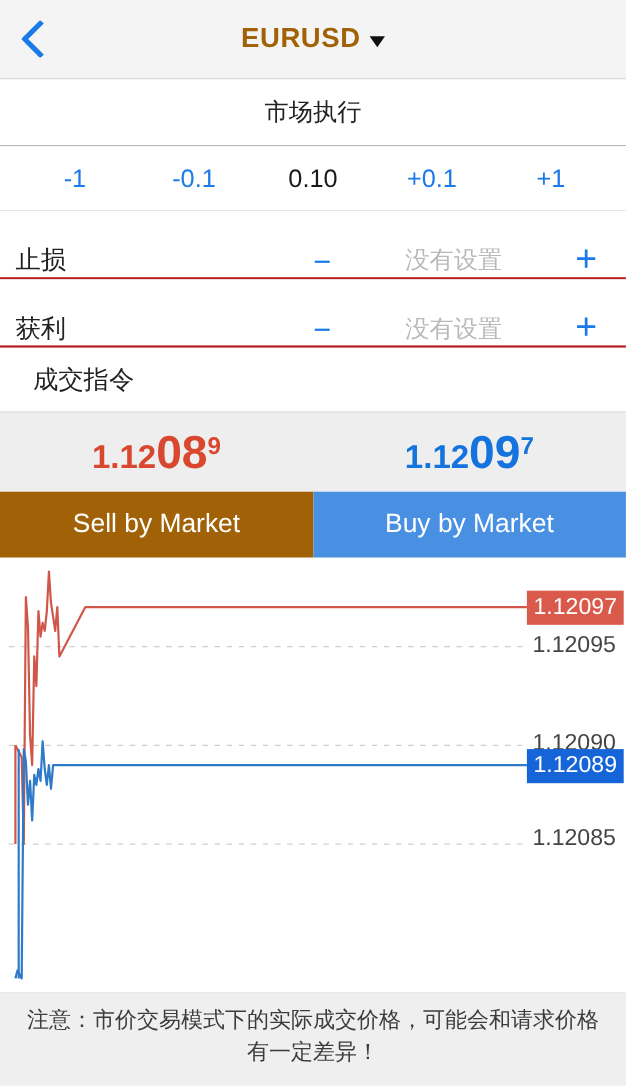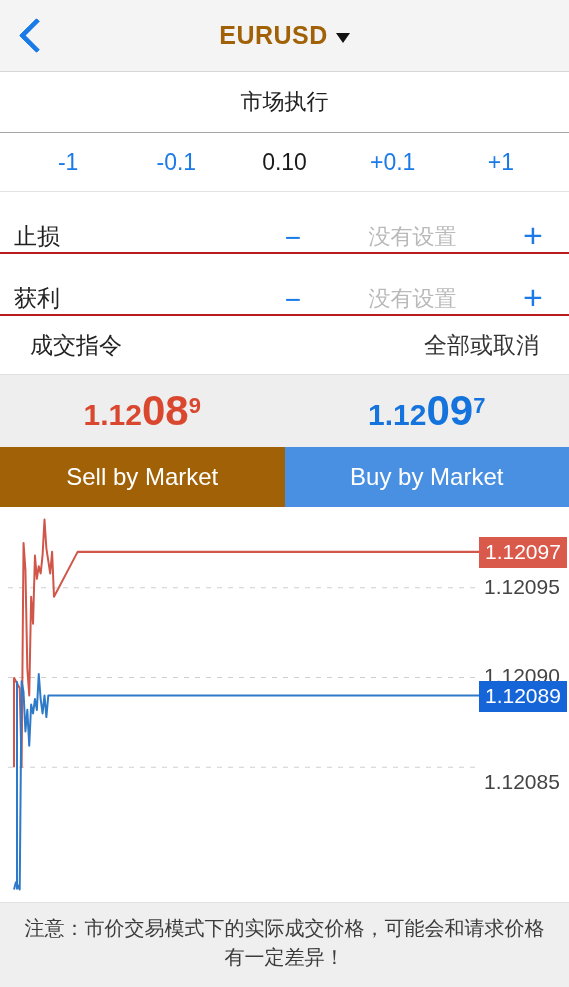--- a/index.html
+++ b/index.html
@@ -219,21 +219,20 @@
 
   <div class="field-row">
     <div class="field-label">获利</div>
     <div class="field-minus">−</div>
     <div class="field-value">没有设置</div>
     <div class="field-plus">+</div>
   </div>
 
   <div class="policy-row">
     <span class="policy-label">成交指令</span>
-    <span class="policy-value">全部或取消</span>
   </div>
 
   <div class="quotes">
     <div class="quote bid">
       <span class="base">1.12</span><span class="big">08</span><span class="sup">9</span>
     </div>
     <div class="quote ask">
       <span class="base">1.12</span><span class="big">09</span><span class="sup">7</span>
     </div>
   </div>
@@ -249,21 +248,21 @@
         <line x1="8" x2="479" y1="167.11363636364524" y2="167.11363636364524" stroke="#cfcfcf" stroke-width="1" stroke-dasharray="5 6"></line>
         <line x1="8" x2="479" y1="255.06818181842152" y2="255.06818181842152" stroke="#cfcfcf" stroke-width="1" stroke-dasharray="5 6"></line>
         <polyline points="14.00,167.11 15.90,170.63 17.81,174.15 19.71,177.67 21.62,255.07 23.52,35.18 25.43,61.57 27.33,158.32 29.24,184.70 31.14,87.95 33.05,114.34 34.95,47.50 36.86,70.36 38.76,58.05 40.67,65.09 42.57,47.50 44.48,12.31 46.38,40.46 48.29,52.77 50.19,65.09 52.10,43.98 54.00,87.95 77.61,43.98 101.22,43.98 124.83,43.98 148.44,43.98 172.06,43.98 195.67,43.98 219.28,43.98 242.89,43.98 266.50,43.98 290.11,43.98 313.72,43.98 337.33,43.98 360.94,43.98 384.56,43.98 408.17,43.98 431.78,43.98 455.39,43.98 479.00,43.98" fill="none" stroke="#d0564a" stroke-width="2" stroke-linejoin="round"></polyline>
         <polyline points="14.00,374.69 15.90,367.65 17.81,371.17 19.71,374.69 21.62,170.63 23.52,181.19 25.43,219.89 27.33,198.78 29.24,233.96 31.14,193.50 33.05,202.30 34.95,188.22 36.86,198.78 38.76,163.60 40.67,188.22 42.57,202.30 44.48,184.70 46.38,205.81 48.29,184.70 50.19,184.70 52.10,184.70 54.00,184.70 77.61,184.70 101.22,184.70 124.83,184.70 148.44,184.70 172.06,184.70 195.67,184.70 219.28,184.70 242.89,184.70 266.50,184.70 290.11,184.70 313.72,184.70 337.33,184.70 360.94,184.70 384.56,184.70 408.17,184.70 431.78,184.70 455.39,184.70 479.00,184.70" fill="none" stroke="#2e7ac8" stroke-width="2" stroke-linejoin="round"></polyline>
         <line x1="14" x2="14" y1="167.11363636364524" y2="255.06818181842152" stroke="#d0564a" stroke-width="2"></line>
         <line x1="17" x2="17" y1="374.68636363658914" y2="170.63181818193002" stroke="#2e7ac8" stroke-width="2"></line>
       </svg>
     <div id="chart-labels">
         <div class="axis-label" style="top: 68px;">1.12095</div>
         <div class="axis-label" style="top: 157.432px;">1.12090</div>
-        <div class="axis-label" style="top: 263px;">1.12085</div>
+        <div class="axis-label" style="top: 243px;">1.12085</div>
         <div class="price-badge ask" style="top: 30.1136px;">1.12097</div>
         <div class="price-badge bid" style="top: 174.477px;">1.12089</div>
       </div>
   </div>
 
   <div class="footer">
     <div class="footer-text">注意：市价交易模式下的实际成交价格，可能会和请求价格有一定差异！</div>
   </div>
 
 </div>

